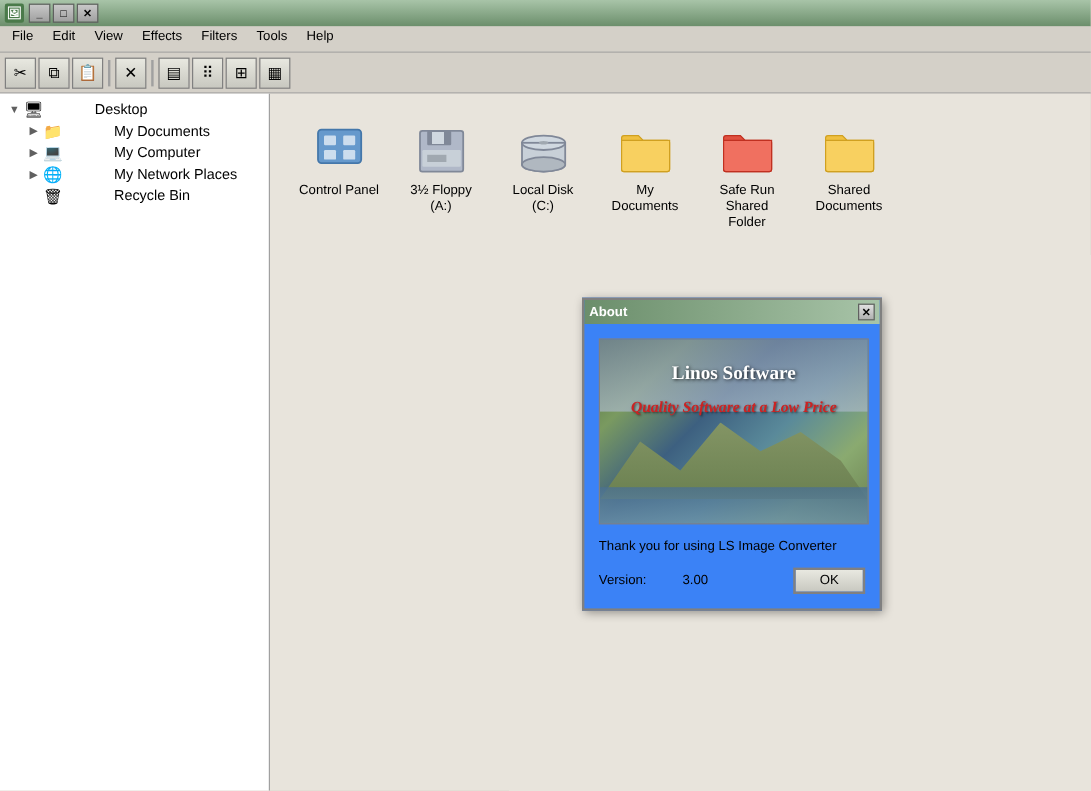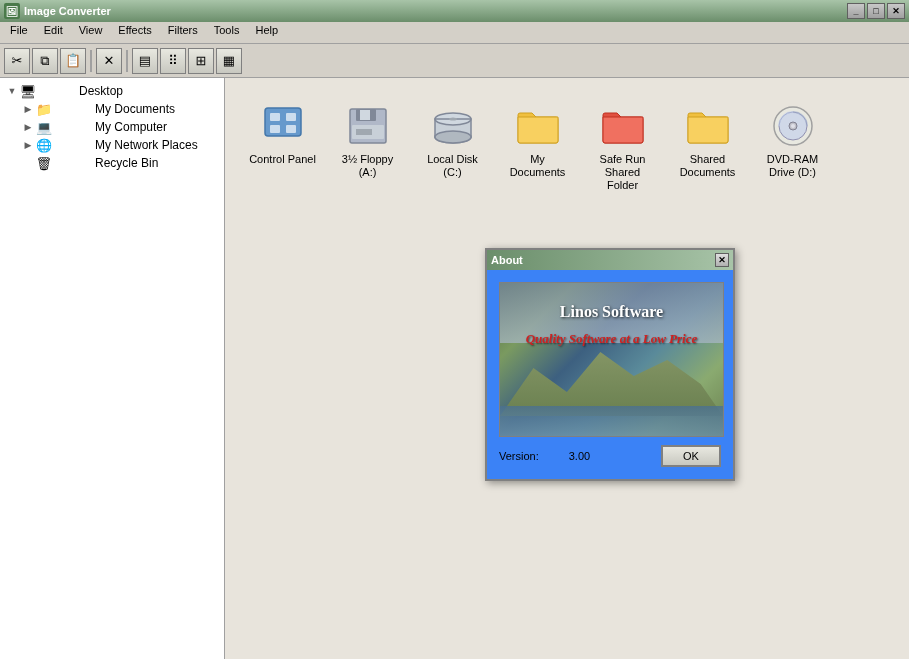--- a/index.html
+++ b/index.html
@@ -293,21 +293,20 @@
       font-size: 11px;
       font-family: 'Tahoma', Arial, sans-serif;
       display: flex; align-items: center; justify-content: center;
     }
   </style>
 </head>
 <body>
 
 <div class="title-bar">
   <div class="title-bar-icon">🖼</div>
-  <span class="title-bar-text">Image Converter</span>
   <div class="title-bar-buttons">
     <div class="title-btn">_</div>
     <div class="title-btn">□</div>
     <div class="title-btn">✕</div>
   </div>
 </div>
 
 <div class="menu-bar">
   <span class="menu-item">File</span>
   <span class="menu-item">Edit</span>
@@ -432,50 +431,37 @@
         <div class="icon-img">
           <svg width="44" height="38" viewBox="0 0 44 38">
             <path d="M2 8 Q2 6 4 6 L16 6 L20 10 L40 10 Q42 10 42 12 L42 34 Q42 36 40 36 L4 36 Q2 36 2 34 Z" fill="#f0c040" stroke="#d0a020" stroke-width="1"></path>
             <path d="M2 10 L42 10 L42 34 Q42 36 40 36 L4 36 Q2 36 2 34 Z" fill="#f8d060" stroke="#d0a020" stroke-width="1"></path>
           </svg>
         </div>
         <span class="icon-label" style="white-space:pre-line;">Shared
 Documents</span>
       </div>
 
-      <div class="desktop-icon">
-        <div class="icon-img">
-          <svg width="44" height="40" viewBox="0 0 44 40">
-            <ellipse cx="22" cy="20" rx="19" ry="19" fill="#e8e8e0" stroke="#a0a0a0" stroke-width="1.5"></ellipse>
-            <ellipse cx="22" cy="20" rx="14" ry="14" fill="#d0d8e8" stroke="#9090b0" stroke-width="1"></ellipse>
-            <ellipse cx="22" cy="20" rx="4" ry="4" fill="#c0c0c8" stroke="#808090" stroke-width="1"></ellipse>
-            <ellipse cx="22" cy="20" rx="2" ry="2" fill="#e0e0e8"></ellipse>
-            <path d="M22 6 A14 14 0 0 1 36 20" fill="none" stroke="#a0b0d0" stroke-width="2" opacity="0.5"></path>
-            <path d="M8 20 A14 14 0 0 1 22 6" fill="none" stroke="#c0d0f0" stroke-width="2" opacity="0.5"></path>
-          </svg>
-        </div>
-        <span class="icon-label" style="white-space:pre-line;">DVD-RAM
-Drive (D:)</span>
-      </div>
 
     </div>
 
     <div class="about-dialog">
       <div class="dialog-title-bar">
         <span class="dialog-title-text">About</span>
         <div class="dialog-close-btn">✕</div>
       </div>
       <div class="dialog-body">
         <div class="about-image">
           <div class="about-image-sky"></div>
           <div class="about-image-mountain"></div>
           <div class="about-image-water"></div>
           <div class="about-title-text">Linos Software</div>
           <div class="about-subtitle-text">Quality Software at a Low Price</div>
         </div>
+        <div class="dialog-info">Thank you for using LS Image Converter</div>
         <div class="dialog-version-row">
           <span class="dialog-version-label">Version:</span>
           <span class="dialog-version-value" style="margin-left: 30px; flex: 1;">3.00</span>
           <div class="ok-button">OK</div>
         </div>
       </div>
     </div>
 
   </div>
 </div>

